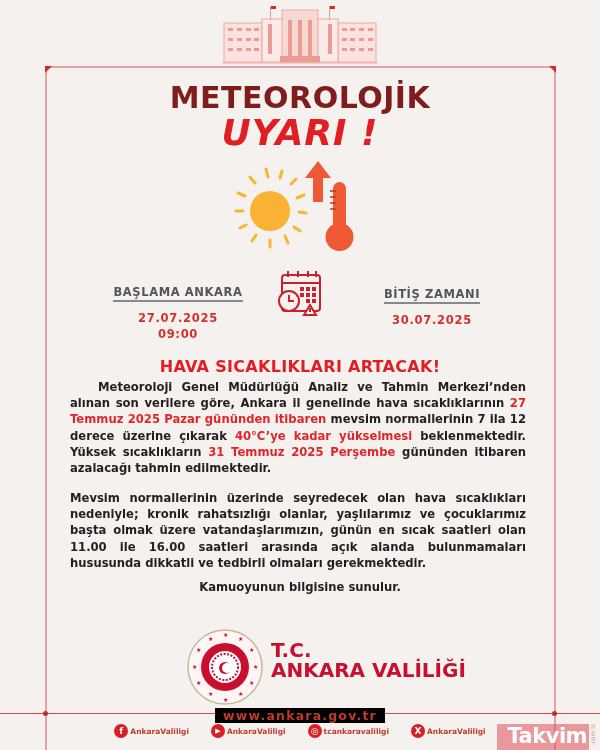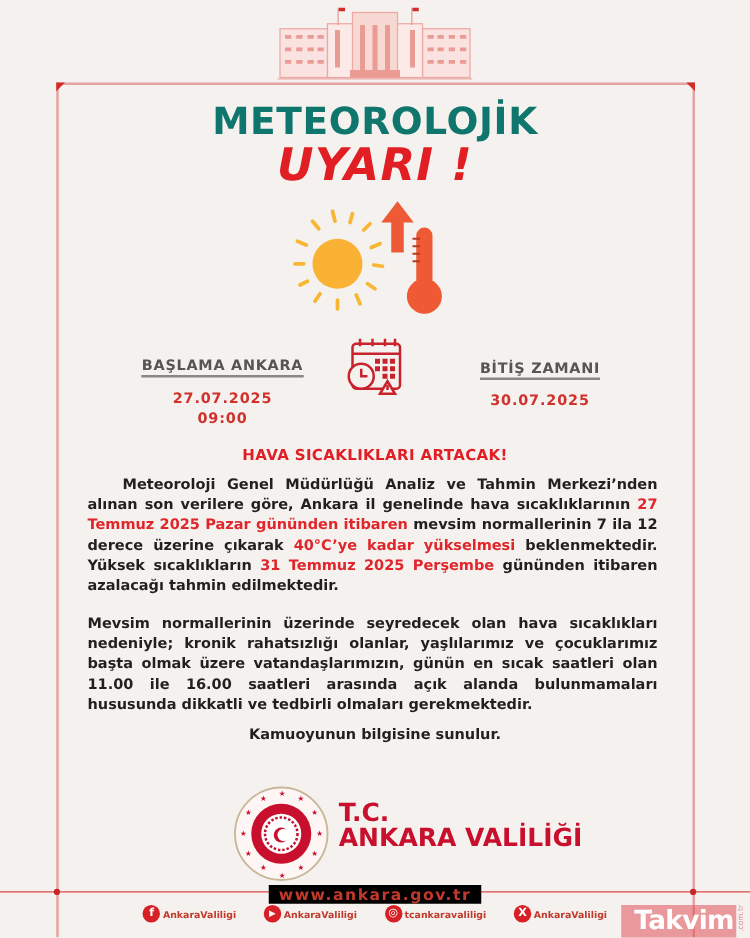--- a/index.html
+++ b/index.html
@@ -9,31 +9,31 @@
   .frame-left{left:45px;top:67px;width:2px;height:683px;background:#e6a3a3;}
   .frame-right{left:554px;top:67px;width:2px;height:683px;background:#e6a3a3;}
   .frame-top{left:45px;top:66px;width:511px;height:2px;background:#e6a3a3;}
   .corner-tl{left:45px;top:66px;width:0;height:0;border-top:7px solid #d32a2a;border-right:7px solid transparent;}
   .corner-tr{left:549px;top:66px;width:0;height:0;border-top:7px solid #d32a2a;border-left:7px solid transparent;}
   .footer-line{top:713px;height:1px;background:#d94a4a;}
   .dot{width:5px;height:5px;border-radius:50%;background:#c62828;top:711px;}
   
   .building{left:222px;top:6px;width:156px;height:58px;}
   
-  .title1{left:0;width:600px;top:80px;text-align:center;font-family:"DejaVu Sans",sans-serif;font-weight:bold;font-size:30px;letter-spacing:0.5px;color:#0f766e;}
+  .title1{left:0;width:600px;top:80px;text-align:center;font-family:"DejaVu Sans",sans-serif;font-weight:bold;font-size:30px;letter-spacing:0.5px;color:#7f1d1d;}
   .title2{left:0;width:600px;top:112px;text-align:center;font-family:"DejaVu Sans",sans-serif;font-weight:bold;font-style:italic;font-size:36px;color:#e01e24;letter-spacing:1px;}
   
   .weather{left:230px;top:155px;width:140px;height:100px;}
   .cal{left:276px;top:267px;width:48px;height:50px;}
   
   .tcol{width:180px;text-align:center;}
   .tlabel{font-size:11.5px;font-weight:bold;color:#555;letter-spacing:0.6px;display:inline-block;border-bottom:2px solid #888;padding-bottom:1px;}
   .tval{font-size:11.5px;font-weight:bold;color:#d0312d;line-height:16px;letter-spacing:0.7px;}
   
-  .headline{left:0;width:600px;top:357px;text-align:center;font-weight:bold;font-size:12px;color:#e01e24;letter-spacing:0.3px;}
+  .headline{left:0;width:600px;top:357px;text-align:center;font-weight:bold;font-size:16px;color:#e01e24;letter-spacing:0.3px;}
   .body{left:70px;width:456px;font-size:11.6px;font-weight:bold;line-height:16.2px;text-align:justify;color:#231f20;}
   .red{color:#e0262a;}
   .indent{text-indent:28px;}
   .closing{left:0;width:600px;top:580px;text-align:center;font-size:11.6px;font-weight:bold;}
   
   .seal{left:186px;top:628px;width:78px;height:78px;}
   .org1{left:271px;top:638px;font-weight:bold;font-size:20px;color:#c8102e;}
   .org2{left:271px;top:658px;font-weight:bold;font-size:20px;color:#c8102e;}
   
   .url{left:0;width:600px;top:705px;text-align:center;}

